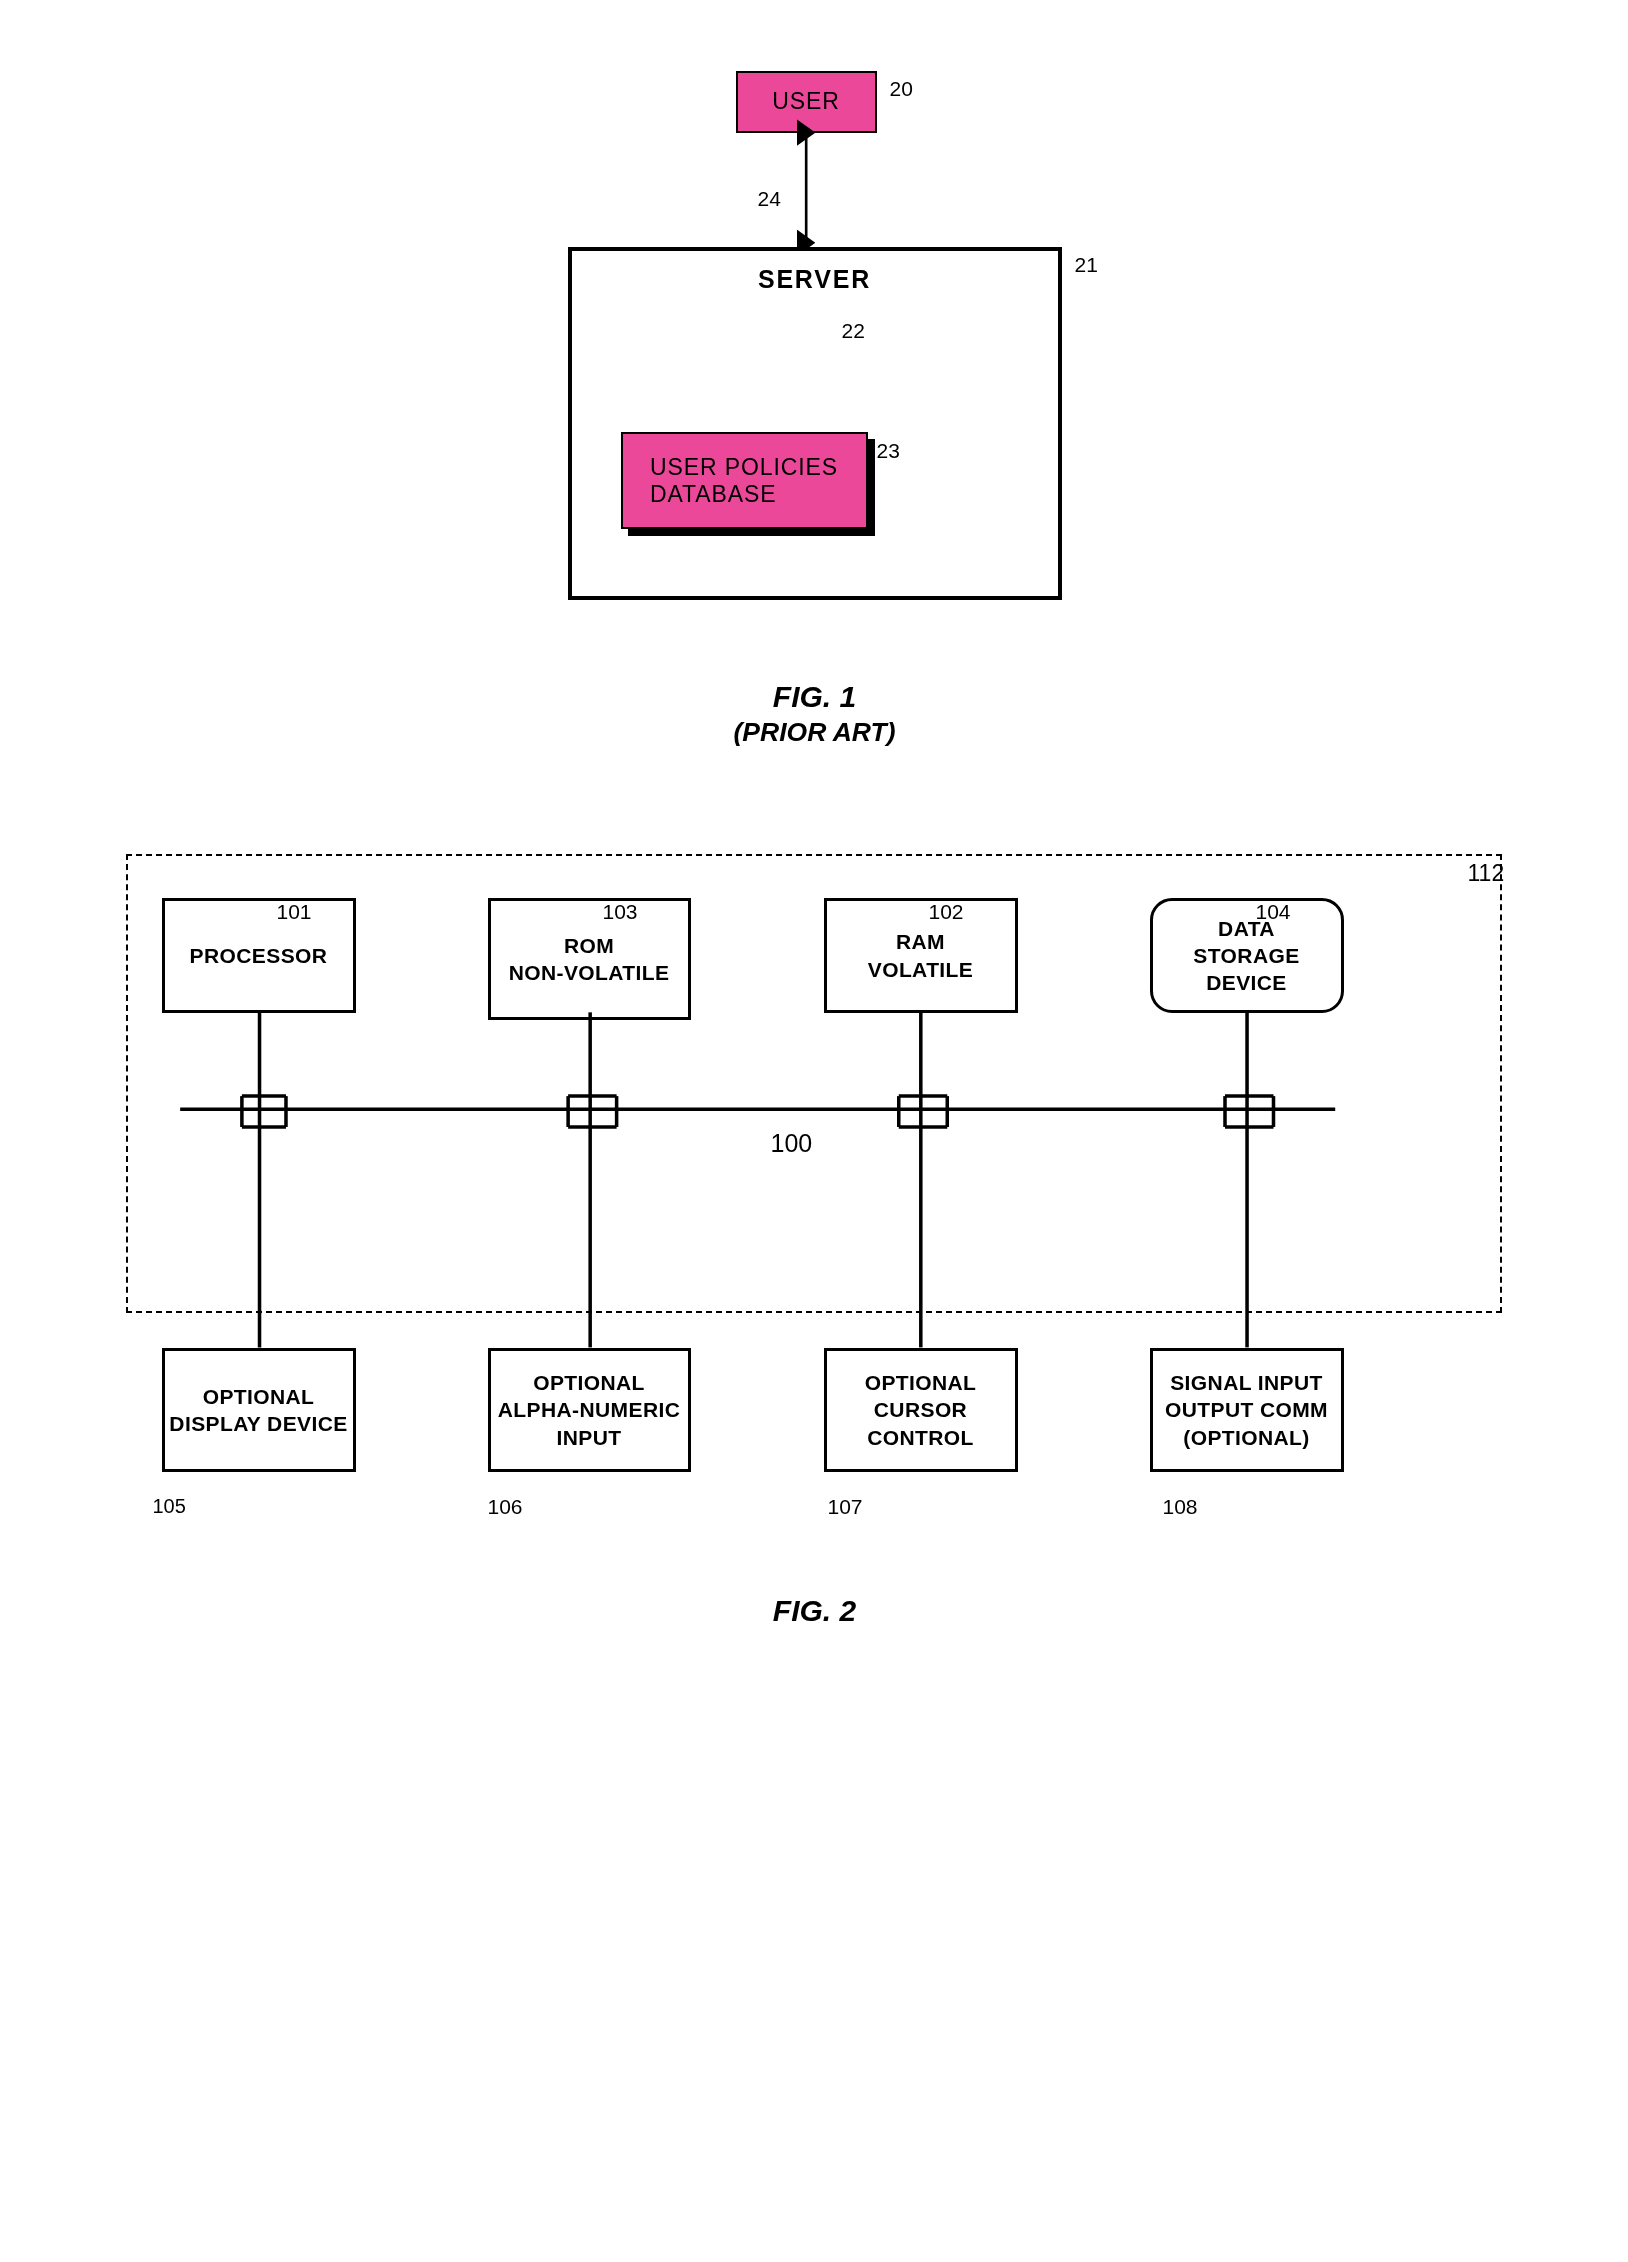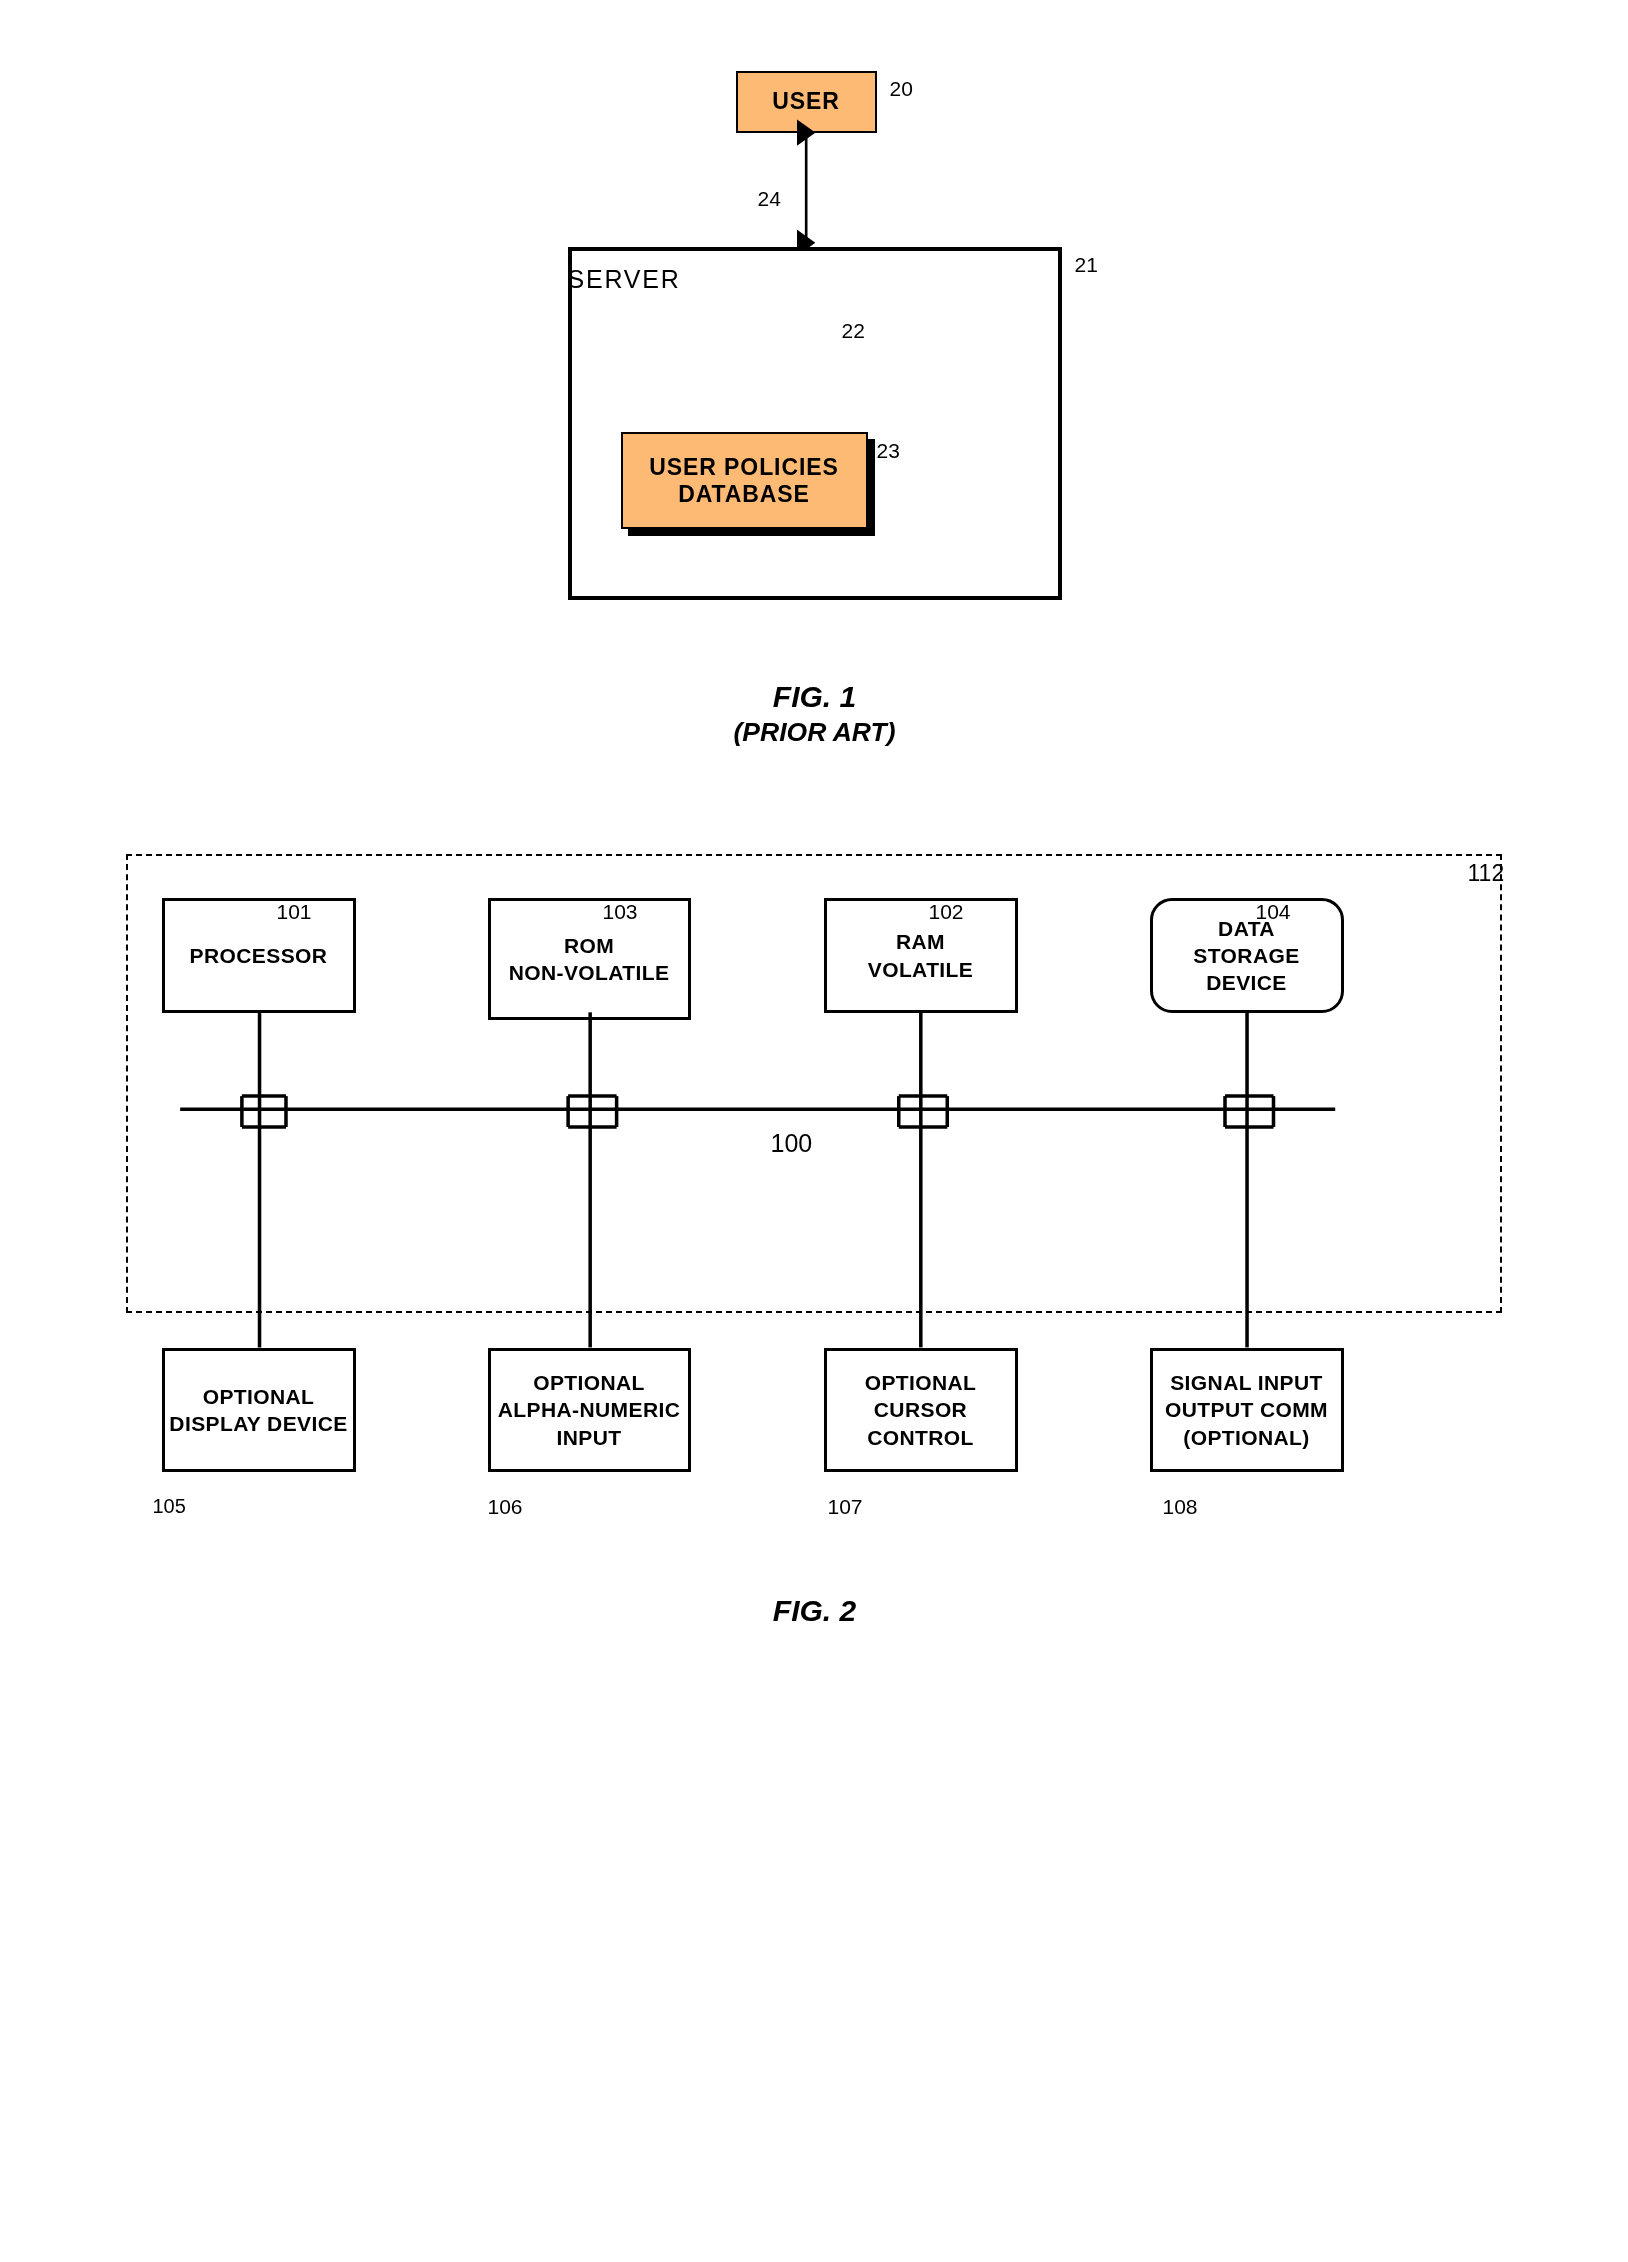--- a/index.html
+++ b/index.html
@@ -34,27 +34,26 @@
     .fig1-diagram {
       position: relative;
       width: 670px;
       height: 600px;
     }
 
     
     .box {
       position: absolute;
       border: 2.6px solid #000;
-      background: #fdba74;
+      background: #ec4899;
       display: flex;
       align-items: center;
       justify-content: center;
-      text-align: center;
       font-size: 23px;
-      font-weight: bold;
+      font-weight: normal;
       letter-spacing: 0.9px;
     }
 
     
     .user-box {
       width: 141px;
       height: 62px;
       top: 17.6px;
       left: 256px;
     }
@@ -67,23 +66,23 @@
       left: 88px;
       width: 494px;
       height: 353px;
     }
 
     .server-label {
       position: absolute;
       top: 203px;
       left: 88px;
       width: 494px;
-      text-align: left;
+      text-align: center;
       font-size: 25px;
-      font-weight: normal;
+      font-weight: bold;
       letter-spacing: 1.8px;
       padding-top: 8.8px;
     }
 
     .app-box {
       width: 212px;
       height: 71px;
       top: 260px;
       left: 141px;
     }

